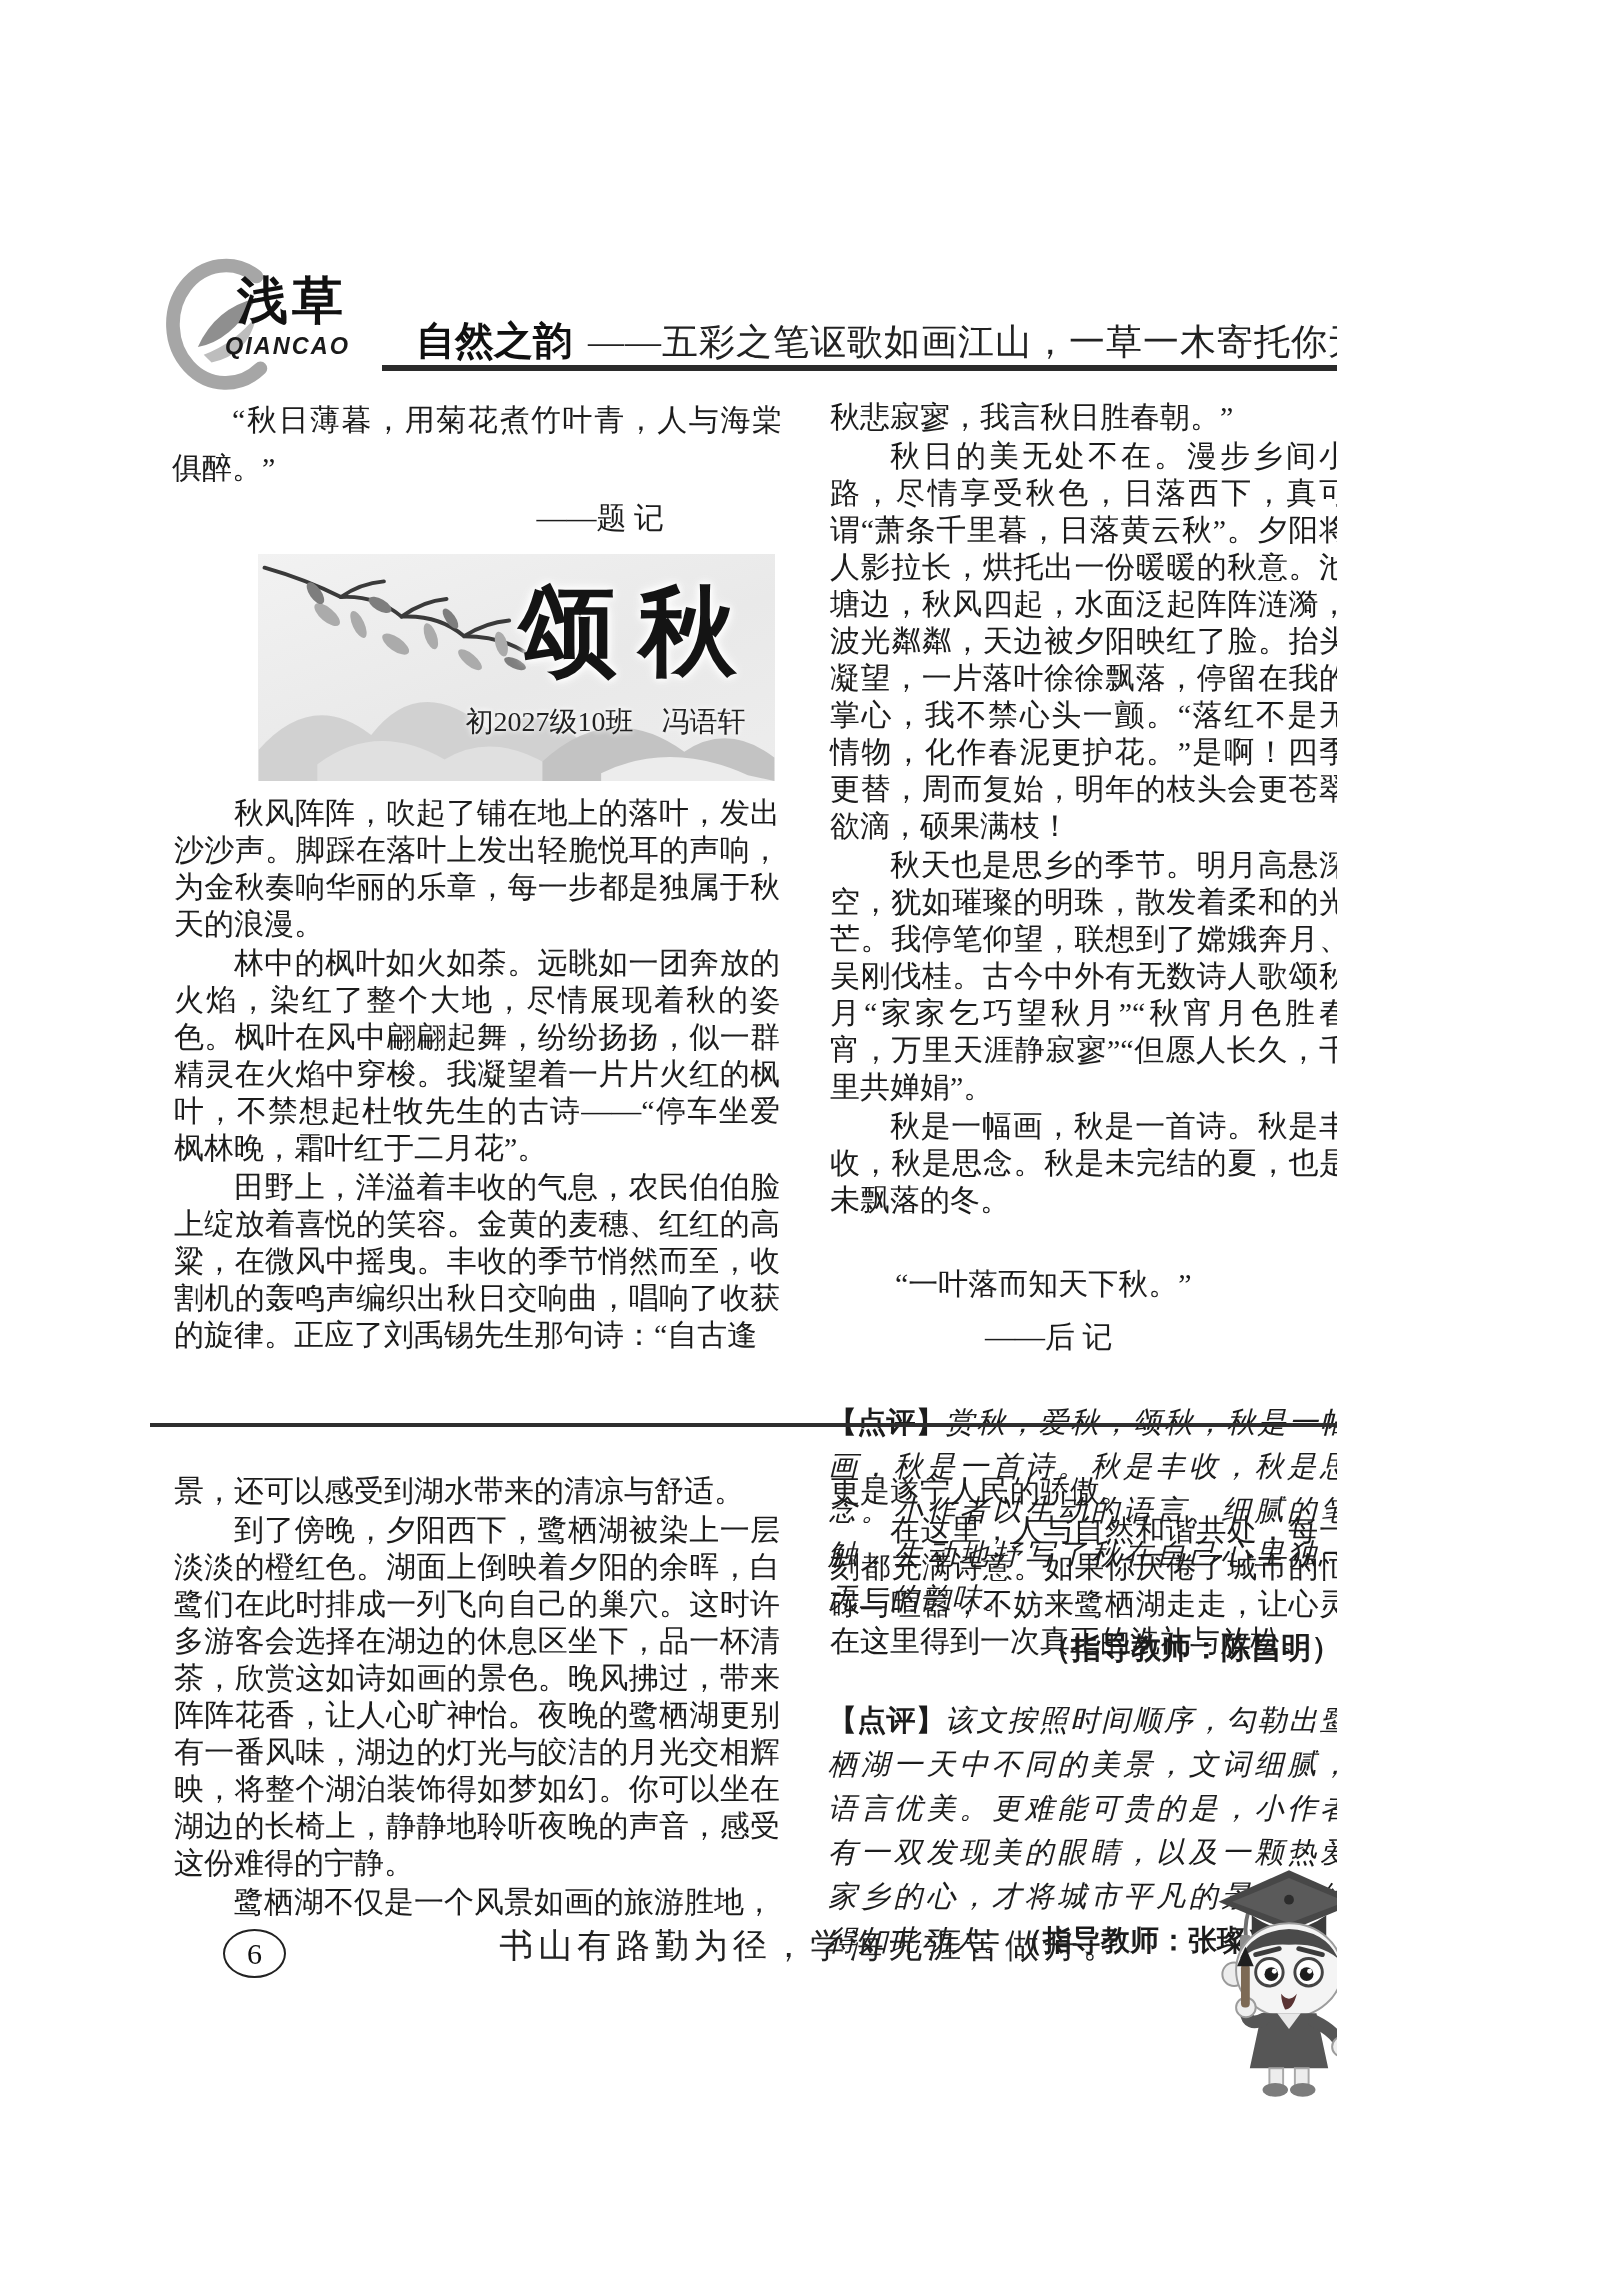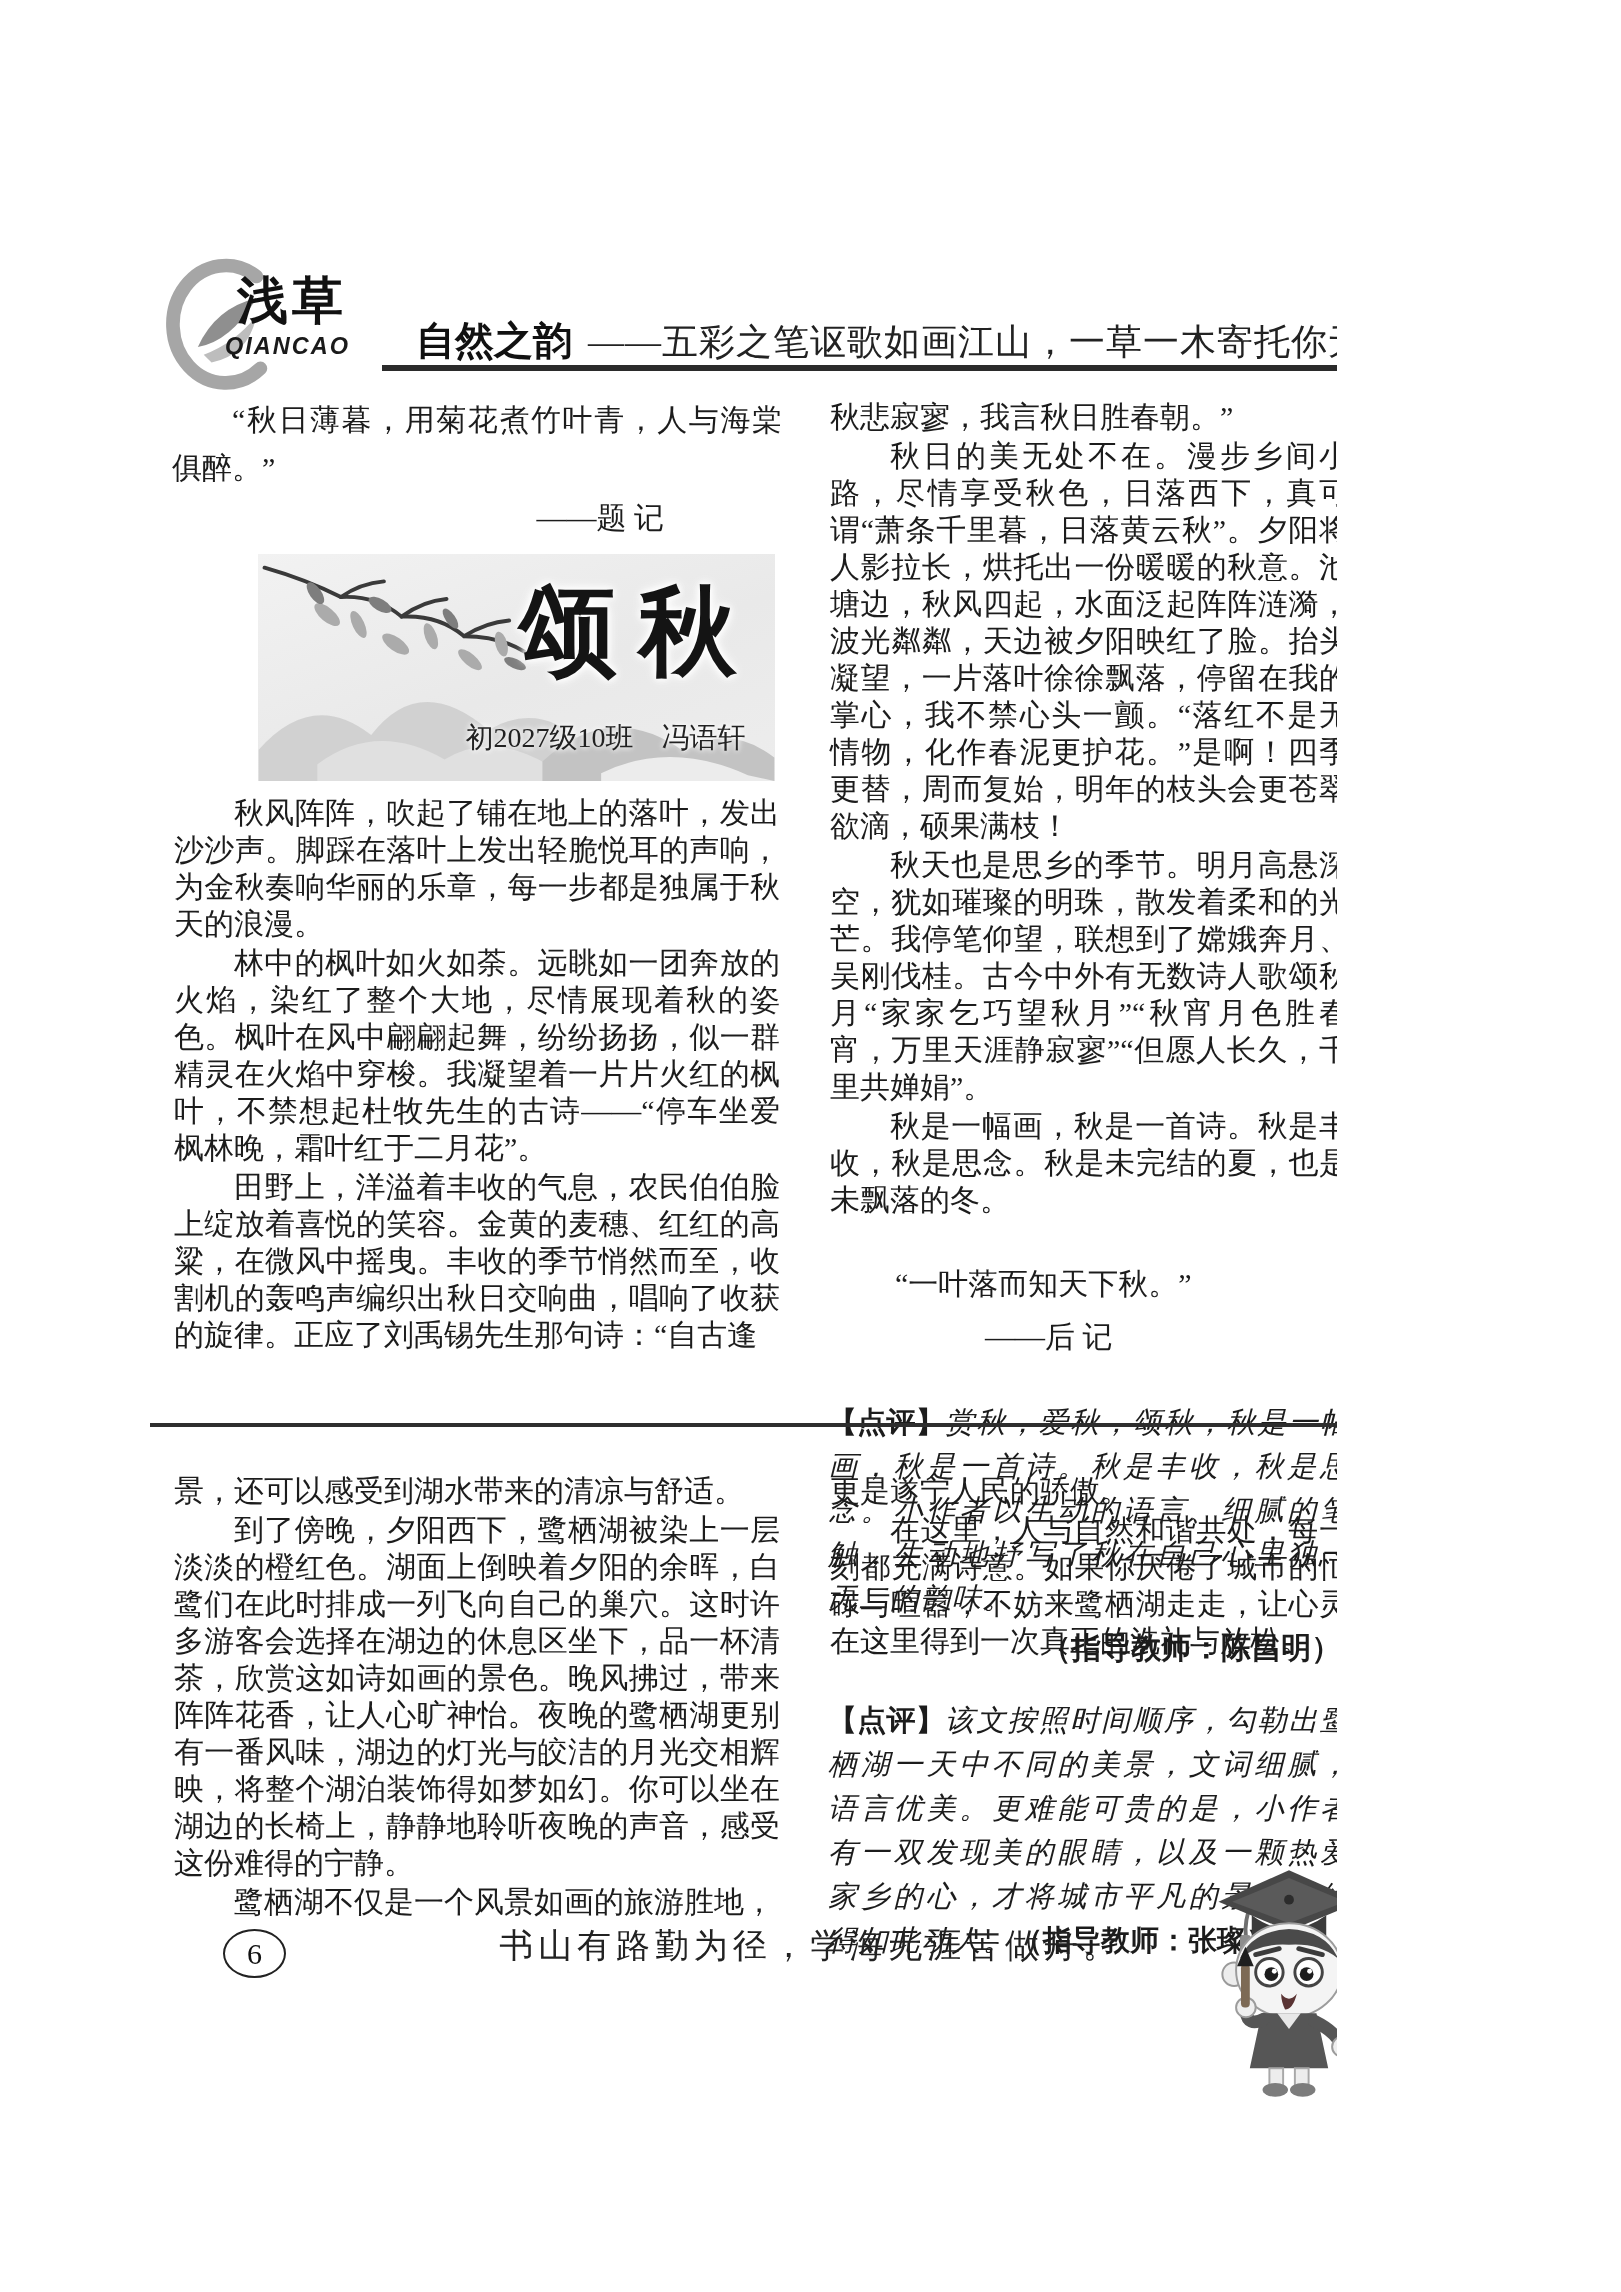--- a/index.html
+++ b/index.html
@@ -37,21 +37,21 @@
   .postscript .sign{margin:3.9px 0 0 157px;}
 
   
   .title-art{position:relative;margin:11.8px 0 13.7px 86px;width:517px;height:227px;
              overflow:hidden;background:linear-gradient(160deg,#f2f2f2 0%,#e9e9e9 55%,#ededed 100%);}
   .title-art svg{position:absolute;left:0;top:0;}
   .art-title{position:absolute;left:253px;top:13px;width:255px;text-align:center;
              font-size:98px;font-weight:bold;letter-spacing:21.6px;color:#141414;
              text-shadow:0 0 5.9px #fff,0 0 9.8px #fff,0 0 13.7px #fff;}
   .art-byline{position:absolute;left:186px;top:149px;width:323px;text-align:center;
-              font-size:28px;color:#222;text-shadow:0 0 4.9px #fff,0 0 7.8px #fff;margin-top:16px;}
+              font-size:28px;color:#222;text-shadow:0 0 4.9px #fff,0 0 7.8px #fff;}
 
   
   .comment{margin:39px 0 0 0;font-size:29px;line-height:44px;font-style:italic;letter-spacing:2px;}
   .comment .cm-label{font-style:normal;font-weight:bold;letter-spacing:0;
                      font-family:"Liberation Sans",sans-serif;}
   .comment .cm-teacher{font-style:normal;font-weight:bold;letter-spacing:0;
                        font-family:"Liberation Sans",sans-serif;}
   .teacher-line{margin:7.8px 9.8px 0 0;text-align:right;font-size:30px;font-weight:bold;
                 font-family:"Liberation Sans",sans-serif;font-style:normal;}
 

